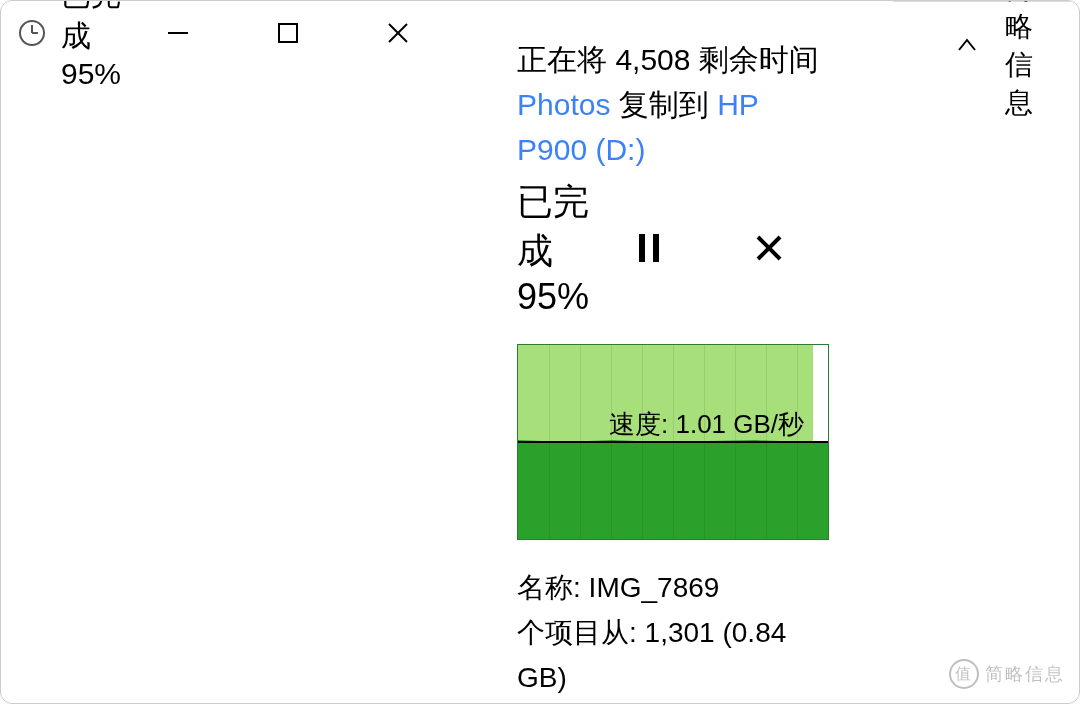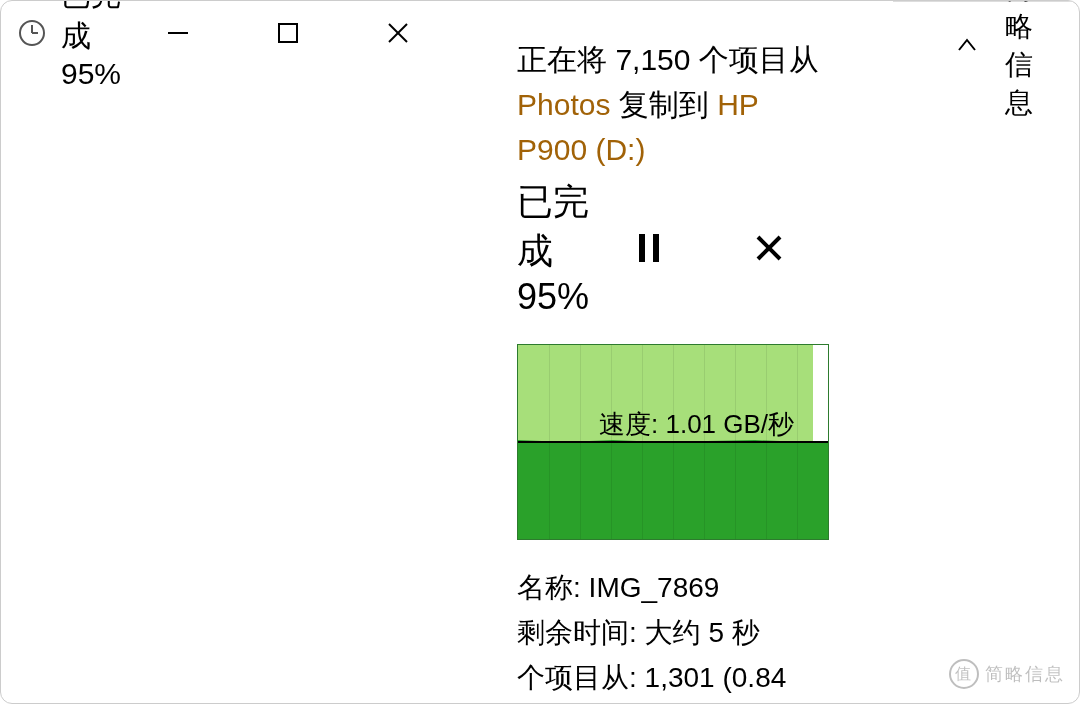--- a/index.html
+++ b/index.html
@@ -5,32 +5,32 @@
   * { box-sizing: border-box; margin: 0; padding: 0; }
   html, body { width: 1080px; height: 704px; font-family: "Segoe UI", "Microsoft YaHei", sans-serif; background: #fff; color: #000; }
   .window { width: 1080px; height: 704px; border: 1px solid #ccc; border-radius: 12px; overflow: hidden; display: flex; flex-direction: row; position: relative; }
   .titlebar { height: 64px; display: flex; align-items: center; padding-left: 16px; }
   .titlebar .clock-icon { width: 32px; height: 32px; margin-right: 14px; display:flex; align-items:center; justify-content:center; }
   .titlebar .title { font-size: 30px; font-weight: 400; }
   .winctrls { margin-left: auto; display: flex; }
   .winctrls .ctrl { width: 110px; height: 64px; display:flex; align-items:center; justify-content:center; }
   .content { padding: 36px 64px 0 64px; flex: 1; }
   .copyline { font-size: 30px; line-height: 1.5; }
-  .copyline .lnk { color: #a16207; }
+  .copyline .lnk { color: #3b82f6; }
   .progressline { display:flex; align-items:center; margin-top: 6px; }
   .progressline .ptxt { font-size: 36px; }
   .progressline .actions { margin-left: auto; display:flex; gap: 0px; }
   .progressline .actions .ab { width: 120px; height: 50px; display:flex; align-items:center; justify-content:center; font-size: 30px; }
   .chartbox { margin-top: 26px; height: 196px; border: 1.5px solid #2d7b2e; position: relative; overflow: hidden; background: #fff; }
   .chartbox .fill { position:absolute; left:0; top:0; bottom:0; background:#a7df7a; }
   .chartbox svg.poly { position:absolute; left:0; top:0; }
   .chartbox .grid { position:absolute; inset:0; pointer-events:none; }
   .chartbox .grid div { position:absolute; top:0; bottom:0; width:1px; background:rgba(0,0,0,0.08); }
   .chartbox .speedline { position:absolute; left:0; right:0; border-top: 2px solid #000; }
-  .chartbox .speedlabel { position:absolute; right: 34px; font-size: 26px; background: transparent; color:#000; }
+  .chartbox .speedlabel { position:absolute; right: 24px; font-size: 26px; background: transparent; color:#000; }
   .details { margin-top: 26px; font-size: 28px; line-height: 1.6; }
   .footer { border-top: 1px solid #ddd; height: 88px; padding: 0 64px; display:flex; align-items:center; gap: 28px; }
   .footer .chev { width: 20px; height: 20px; display:flex; align-items:center; justify-content:center; }
   .footer .flabel { font-size: 28px; }
   .watermark { position:absolute; right: 14px; bottom: 14px; display:flex; align-items:center; gap: 6px; opacity: .25; font-size: 18px; letter-spacing: 2px; }
   .watermark .badge { width: 30px; height: 30px; border-radius: 50%; border: 2px solid #000; display:flex; align-items:center; justify-content:center; font-size: 16px; }
 </style>
 </head>
 <body>
 
@@ -60,21 +60,21 @@
         <svg width="24" height="24">
             <line x1="3" y1="3" x2="21" y2="21" stroke="#000" stroke-width="2"></line>
             <line x1="21" y1="3" x2="3" y2="21" stroke="#000" stroke-width="2"></line>
           </svg>
       </div>
     </div>
   </div>
 
   <div class="content">
     <div class="copyline">
-      <span>正在将 </span><span>7,150</span><span> 个项目从 </span><span class="lnk">Photos</span><span> 复制到 </span><span class="lnk">HP P900 (D:)</span>
+      <span>正在将 </span><span>4,508</span><span> 剩余时间 </span><span class="lnk">Photos</span><span> 复制到 </span><span class="lnk">HP P900 (D:)</span>
     </div>
 
     <div class="progressline">
       <span class="ptxt">已完成 95%</span>
       <div class="actions">
         <div class="ab">
           <svg width="24" height="28">
               <rect x="2" y="0" width="6" height="28" fill="#000"></rect>
               <rect x="16" y="0" width="6" height="28" fill="#000"></rect>
             </svg>
@@ -106,23 +106,20 @@
         </div>
       <div class="speedline" id="speedline" style="top: 96.03px;"></div>
       <div class="speedlabel" id="speedlabel" style="top: 62.03px;">速度: 1.01 GB/秒</div>
     </div>
 
     <div class="details">
       <div>
         <span>名称: </span><span>IMG_7869</span>
       </div>
       <div>
-        <span>剩余时间: </span><span>大约 5 秒</span>
-      </div>
-      <div>
         <span>个项目从: </span><span>1,301 (0.84 GB)</span>
       </div>
     </div>
   </div>
 
   <div class="footer">
     <span class="chev">
       <svg width="20" height="20">
           <polyline points="2,14 10,4 18,14" fill="none" stroke="#000" stroke-width="2"></polyline>
         </svg>

